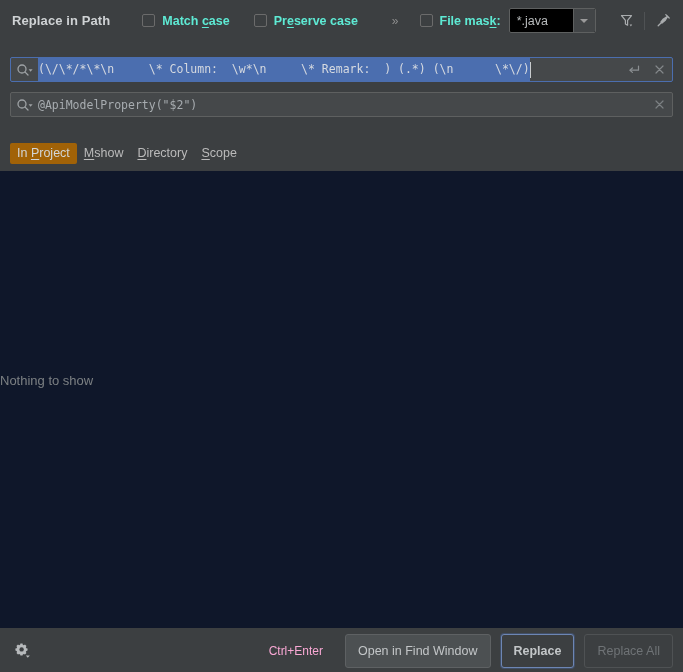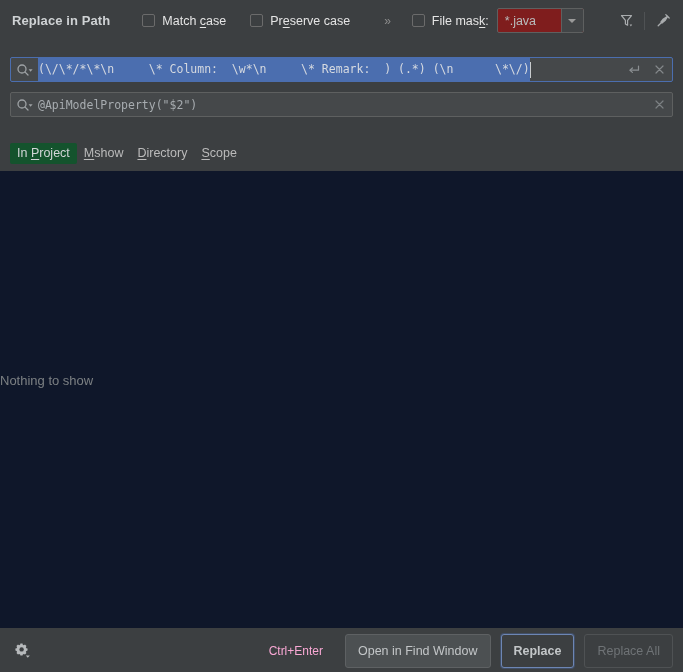--- a/index.html
+++ b/index.html
@@ -57,39 +57,40 @@
     height: 13px;
     box-sizing: border-box;
     border: 1px solid #6b6b6b;
     background: #3c3f41;
     border-radius: 2px;
     margin-right: 7px;
     flex: 0 0 13px;
   }
   .chk-label {
     font-size: 12.5px;
-    color: #e5e5e5;
+    color: #5eead4;
+    font-weight: bold;
   }
   .u { text-decoration: underline; text-underline-offset: 2px; }
 
   .chevrons {
     font-size: 12px;
     color: #8d8d8d;
     letter-spacing: -1px;
     cursor: default;
   }
 
   .mask-combo {
     display: flex;
     align-items: stretch;
     height: 23px;
     margin-left: 8px;
     border: 1px solid #5e6060;
     border-radius: 2px;
-    background: #7f1d1d;
+    background: #000000;
     overflow: hidden;
   }
   .mask-value {
     display: flex;
     align-items: center;
     padding: 0 8px 0 7px;
     font-size: 12.5px;
     color: #b9bcbd;
     min-width: 48px;
   }
@@ -206,21 +207,21 @@
     box-sizing: border-box;
   }
   .tab {
     font-size: 12.5px;
     color: #bbbbbb;
     padding: 3px 7px 4px 7px;
     border-radius: 2px;
     white-space: nowrap;
   }
   .tab.active {
-    background: #14532d;
+    background: #a16207;
     color: #d2d5d7;
   }
 
   
   .results {
     flex: 1 1 auto;
     background: #0f172a;
     margin: 7px 0 0 0;
     display: flex;
     align-items: center;

